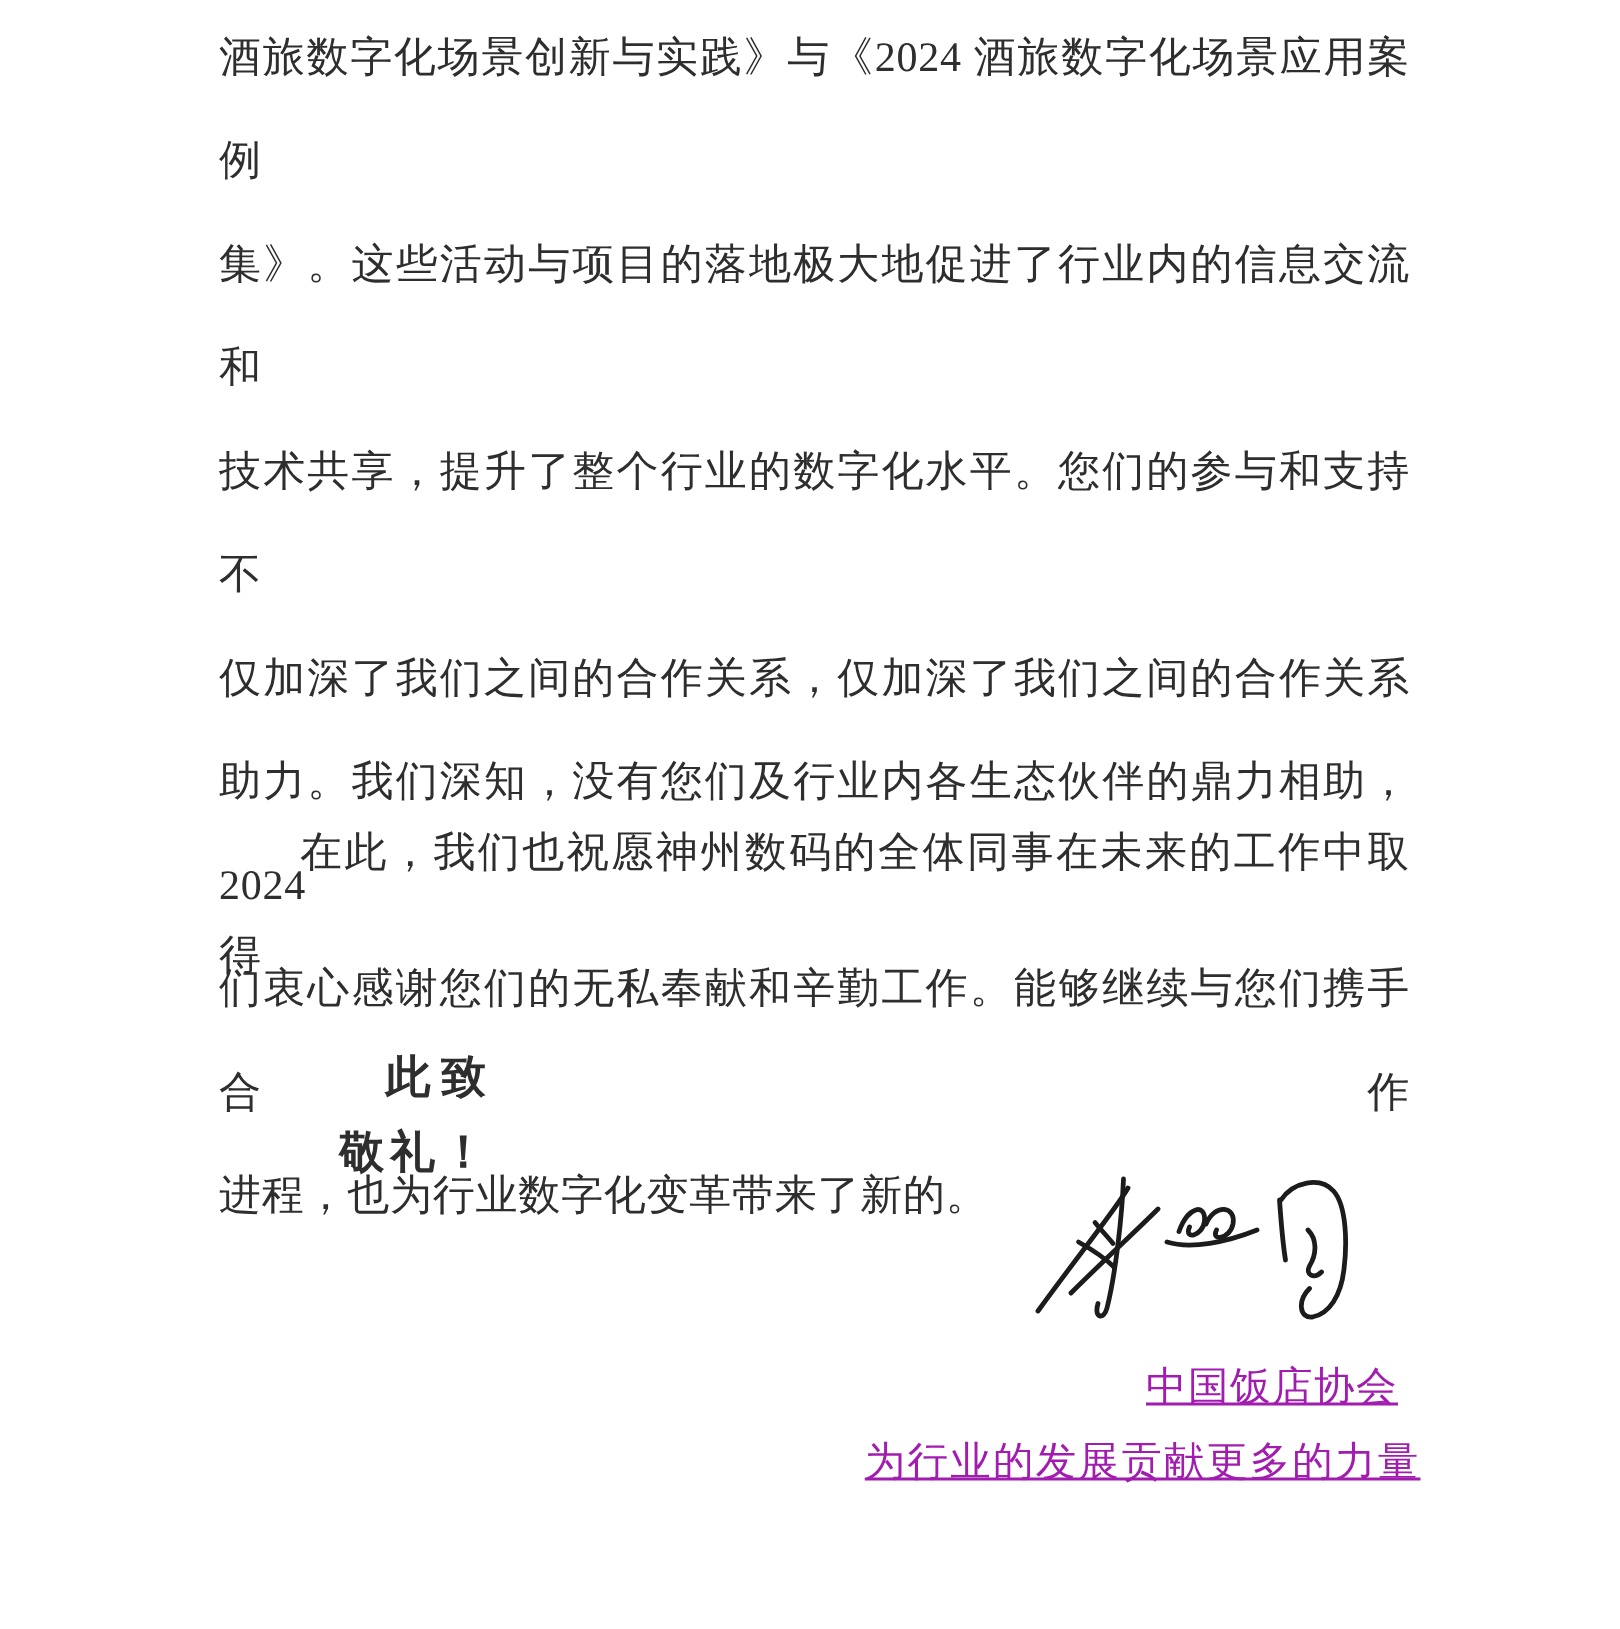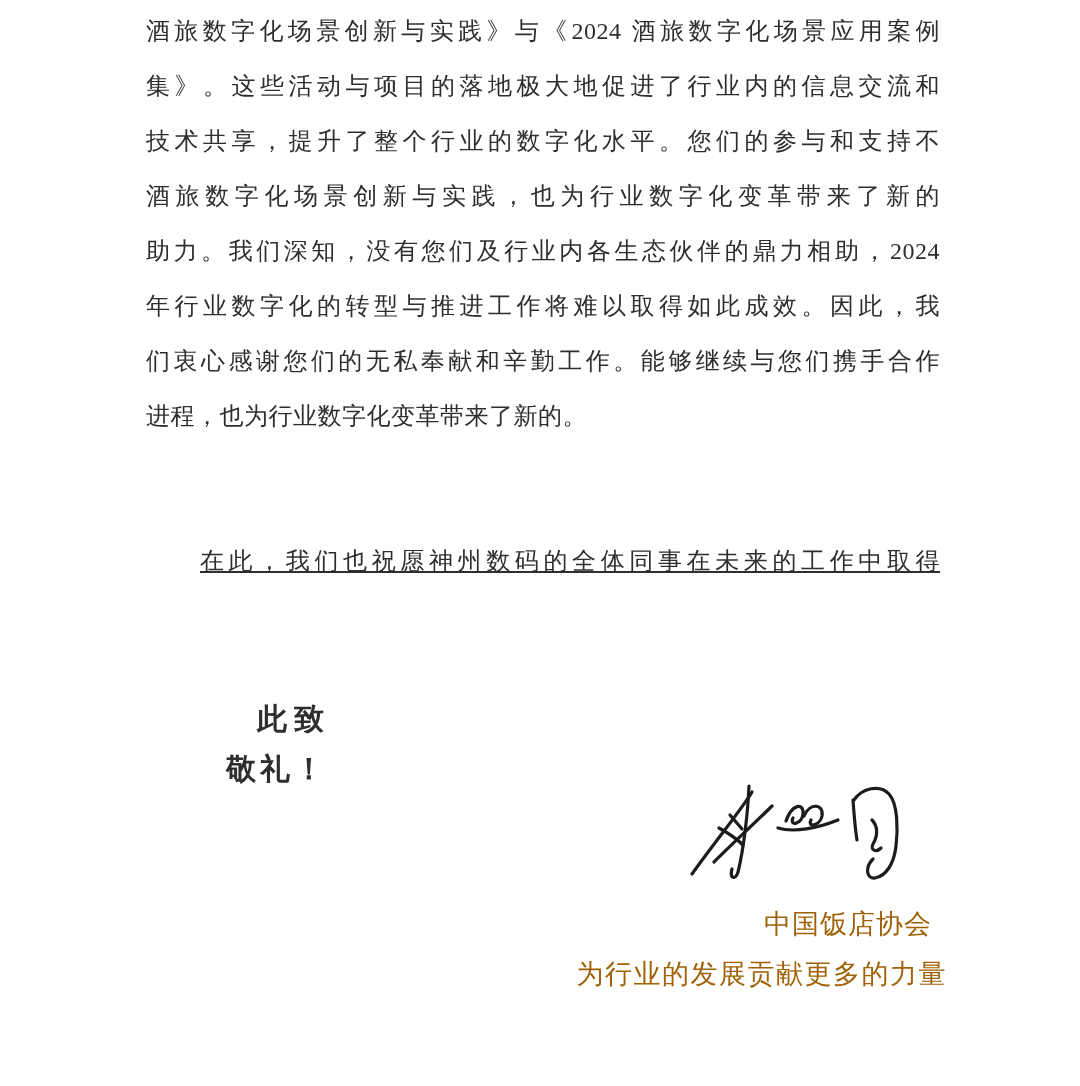--- a/index.html
+++ b/index.html
@@ -15,34 +15,34 @@
     font-family: "Liberation Serif", "DejaVu Serif", serif;
     color: #2e2e2e;
     overflow: hidden;
   }
   .textblock {
     position: absolute;
     left: 146px;
     width: 794px;
   }
   .line {
-    font-size: 24px;
-    line-height: 55px;
+    font-size: 28px;
+    line-height: 69px;
     letter-spacing: 0.5px;
     text-align: justify;
     text-align-last: justify;
     text-justify: inter-character;
     white-space: normal;
   }
   .line.para-end {
     text-align-last: left;
   }
   #para1 { top: 4px; }
   #para2 { top: 534px; }
-  #para2 .line.first { text-indent: 54px; text-decoration: underline; }
+  #para2 .line.first { text-indent: 54px; }
 
   .closing {
     position: absolute;
     left: 146px;
     top: 694px;
     font-size: 30px;
     line-height: 50px;
     font-weight: bold;
   }
   .closing .cizhi {
@@ -59,39 +59,39 @@
     left: 686px;
     top: 776px;
     width: 225px;
     height: 112px;
   }
   .signature svg { display: block; width: 100%; height: 100%; }
 
   .footer-line {
     position: absolute;
     font-size: 27px;
-    color: #a16207;
+    color: #a21caf;
     white-space: nowrap;
+    text-decoration: underline;
   }
   #footer-org   { top: 906px;  right: 148px; letter-spacing: 1px; }
   #footer-title { top: 956px;  right: 133px; letter-spacing: 1.5px; }
   #footer-date  { top: 1006px; right: 133px; letter-spacing: 0.5px; }
 </style>
 </head>
 <body>
 
 <div class="page">
 
   <div class="textblock" id="para1">
     <div class="line">酒旅数字化场景创新与实践》与《2024 酒旅数字化场景应用案例</div>
     <div class="line">集》。这些活动与项目的落地极大地促进了行业内的信息交流和</div>
     <div class="line">技术共享，提升了整个行业的数字化水平。您们的参与和支持不</div>
-    <div class="line">酒旅数字化场景创新与实践，也为行业数字化变革带来了新的</div>
+    <div class="line">仅加深了我们之间的合作关系，仅加深了我们之间的合作关系</div>
     <div class="line">助力。我们深知，没有您们及行业内各生态伙伴的鼎力相助，2024</div>
-    <div class="line">年行业数字化的转型与推进工作将难以取得如此成效。因此，我</div>
     <div class="line">们衷心感谢您们的无私奉献和辛勤工作。能够继续与您们携手合作</div>
     <div class="line para-end">进程，也为行业数字化变革带来了新的。</div>
   </div>
 
   <div class="textblock" id="para2">
     <div class="line first">在此，我们也祝愿神州数码的全体同事在未来的工作中取得</div>
   </div>
 
   <div class="closing">
     <div class="cizhi">此致</div>

